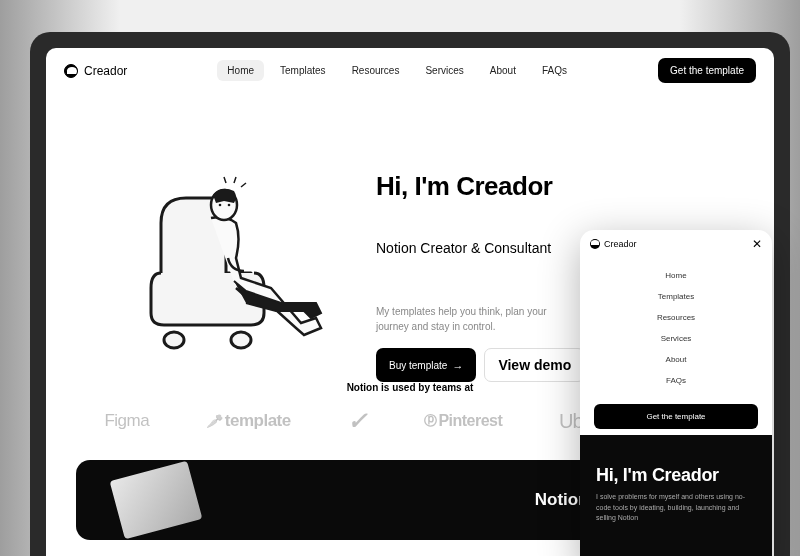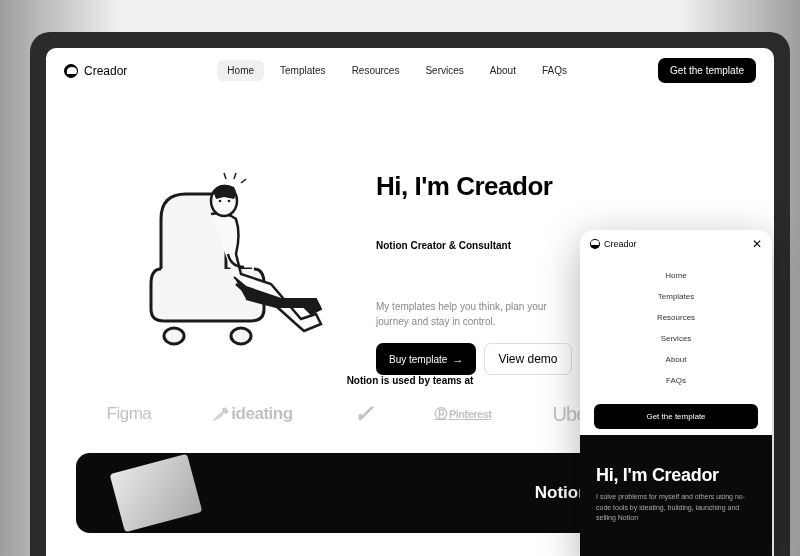--- a/index.html
+++ b/index.html
@@ -12,35 +12,35 @@
 .brand-icon::after { content:''; position: absolute; left:2px; top:2px; width:10px; height:7px; background:#fff; border-radius:50% 50% 0 0; }
 .nav { display: flex; gap: 6px; margin-left: 90px; }
 .nav-item { font-size: 10px; padding: 5px 10px; border-radius: 6px; color: #222; cursor: pointer; }
 .nav-item.active { background: #f0f0f0; }
 .cta { margin-left: auto; background: #000; color: #fff; font-size: 10px; padding: 7px 12px; border-radius: 7px; font-weight: 500; cursor: pointer; border: none; }
 .hero { display: flex; padding: 30px 50px 0 50px; gap: 20px; }
 .hero-illustration { flex: 0 0 260px; display: flex; align-items: center; justify-content: center; }
 .chair-svg { width: 220px; height: 220px; }
 .hero-text { flex: 1; padding-top: 48px; }
 .hero-title { font-size: 26px; font-weight: 800; letter-spacing: -0.5px; margin-bottom: 6px; }
-.hero-subtitle { font-size: 10px; font-weight: 700; margin-bottom: 8px; margin-top: 38px; }
+.hero-subtitle { font-size: 14px; font-weight: 400; margin-bottom: 8px; margin-top: 38px; }
 .hero-desc { font-size: 10px; color: #888; line-height: 1.5; margin-bottom: 14px; max-width: 200px; margin-top: 48px; }
 .hero-buttons { display: flex; gap: 8px; }
 .btn-primary { background: #000; color: #fff; font-size: 10px; padding: 8px 13px; border-radius: 7px; border: none; display: flex; align-items: center; gap: 5px; cursor: pointer; font-weight:500;}
-.btn-secondary { background: #fff; color: #000; font-size: 12px; padding: 8px 13px; border-radius: 7px; border: 1px solid #ddd; cursor: pointer; font-weight:400;}
+.btn-secondary { background: #fff; color: #000; font-size: 14px; padding: 8px 13px; border-radius: 7px; border: 1px solid #ddd; cursor: pointer; font-weight:700;}
 .arrow { font-size: 11px; }
 .logos-section { text-align: center; }
 .logos-caption { font-size: 10px; font-weight: 600; margin-bottom: 14px; }
 .logos-row { display: flex; justify-content: space-around; align-items: center; padding: 0 30px; opacity: 0.4; }
 .logo-item { font-size: 17px; font-weight: 600; color: #666; letter-spacing: -0.5px; }
 .logo-figma { font-weight: 500; }
 .logo-instacart { display:flex; align-items:center; gap:2px;}
 .logo-instacart::before { content:'🥕'; filter:grayscale(1); font-size:14px; }
 .logo-nike { font-size: 24px; font-style: italic; font-weight: 900; }
-.logo-pinterest { font-size: 11px; display:flex; align-items:center; gap:2px;text-decoration:underline;}
+.logo-pinterest { font-size: 16px; display:flex; align-items:center; gap:2px;}
 .logo-pinterest::before { content:'ⓟ'; font-size:13px;}
 .logo-uber { font-size: 20px; font-weight: 500; letter-spacing: -1px; }
 .logo-amazon { font-size: 17px; font-weight: 700; }
 .black-card { margin: 25px 30px 0 30px; background: #0a0a0a; border-radius: 14px; height: 80px; display: flex; align-items: center; justify-content: flex-end; padding: 0 60px; position: relative; overflow: hidden; }
 .black-card-title { color: #fff; font-size: 17px; font-weight: 700; }
 .card-decoration { position: absolute; left: 40px; top: 10px; width: 80px; height: 60px; background: linear-gradient(135deg, #e8e8e8, #aaa); transform: rotate(-15deg); border-radius: 4px; }
 
 .mobile-frame { position: absolute; right: 28px; top: 230px; width: 192px; height: 340px; background: #fff; border-radius: 14px; box-shadow: 0 10px 40px rgba(0,0,0,0.3); overflow: hidden; z-index: 10; }
 .mobile-header { display: flex; align-items: center; padding: 8px 10px; }
 .mobile-brand { display: flex; align-items: center; gap: 4px; font-size: 9px; font-weight: 500; }
@@ -103,21 +103,21 @@
           </button>
           <button class="btn-secondary">View demo</button>
         </div>
       </div>
     </section>
 
     <section class="logos-section">
       <div class="logos-caption">Notion is used by teams at</div>
       <div class="logos-row">
         <span class="logo-item logo-figma">Figma</span>
-        <span class="logo-item logo-instacart">ideating</span>
+        <span class="logo-item logo-instacart">template</span>
         <span class="logo-item logo-nike">✓</span>
         <span class="logo-item logo-pinterest">Pinterest</span>
         <span class="logo-item logo-uber">Uber</span>
         <span class="logo-item logo-amazon">amazon</span>
       </div>
     </section>
 
     <div class="black-card">
       <div class="card-decoration"></div>
       <div class="black-card-title">Notion Beginner B</div>

